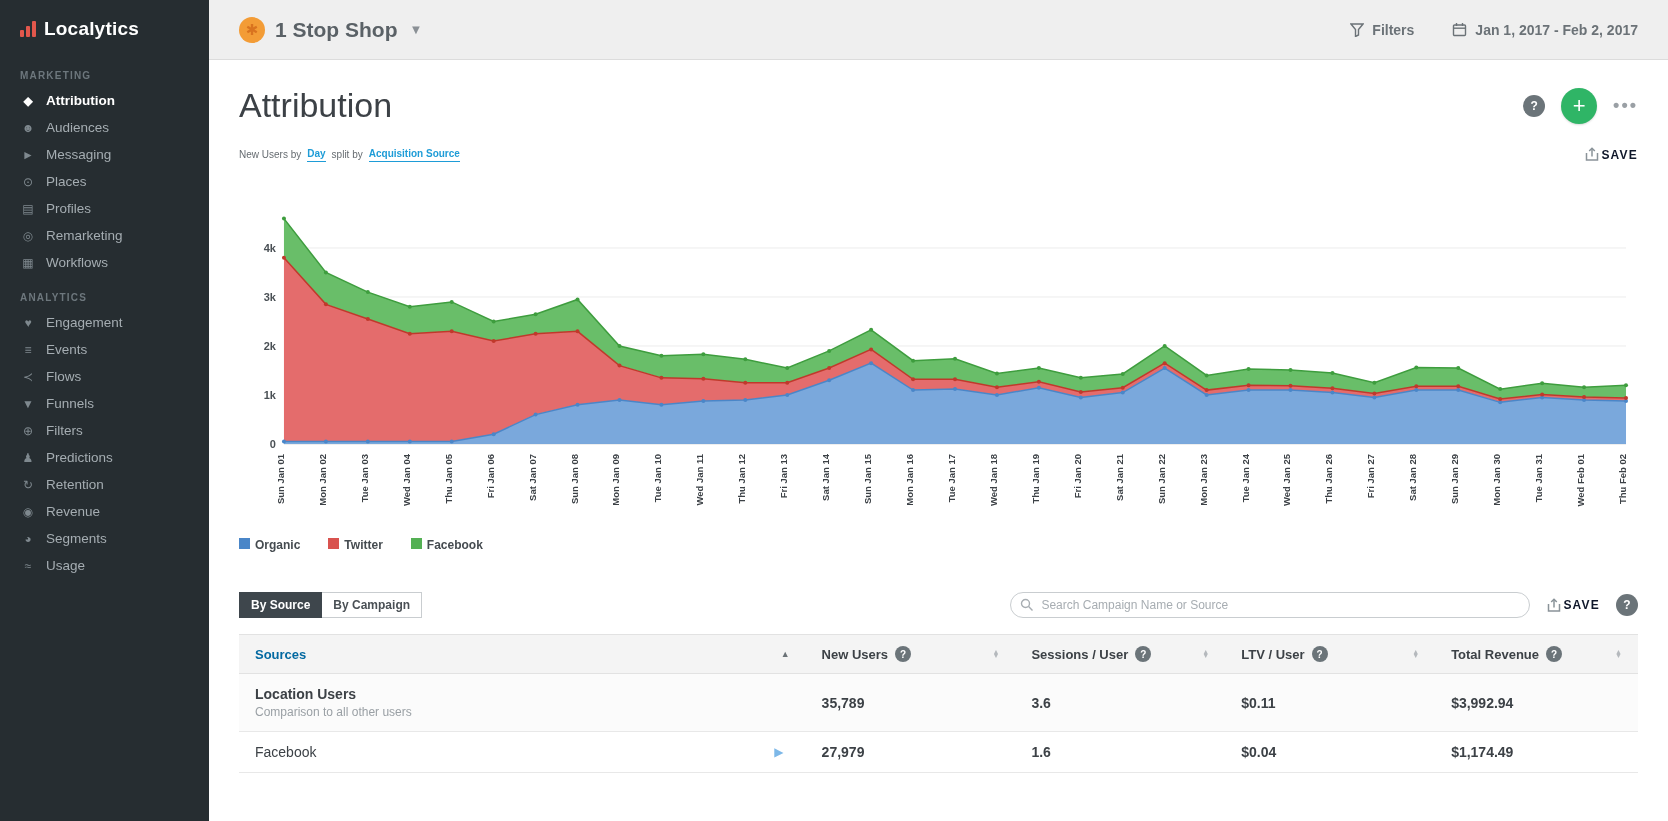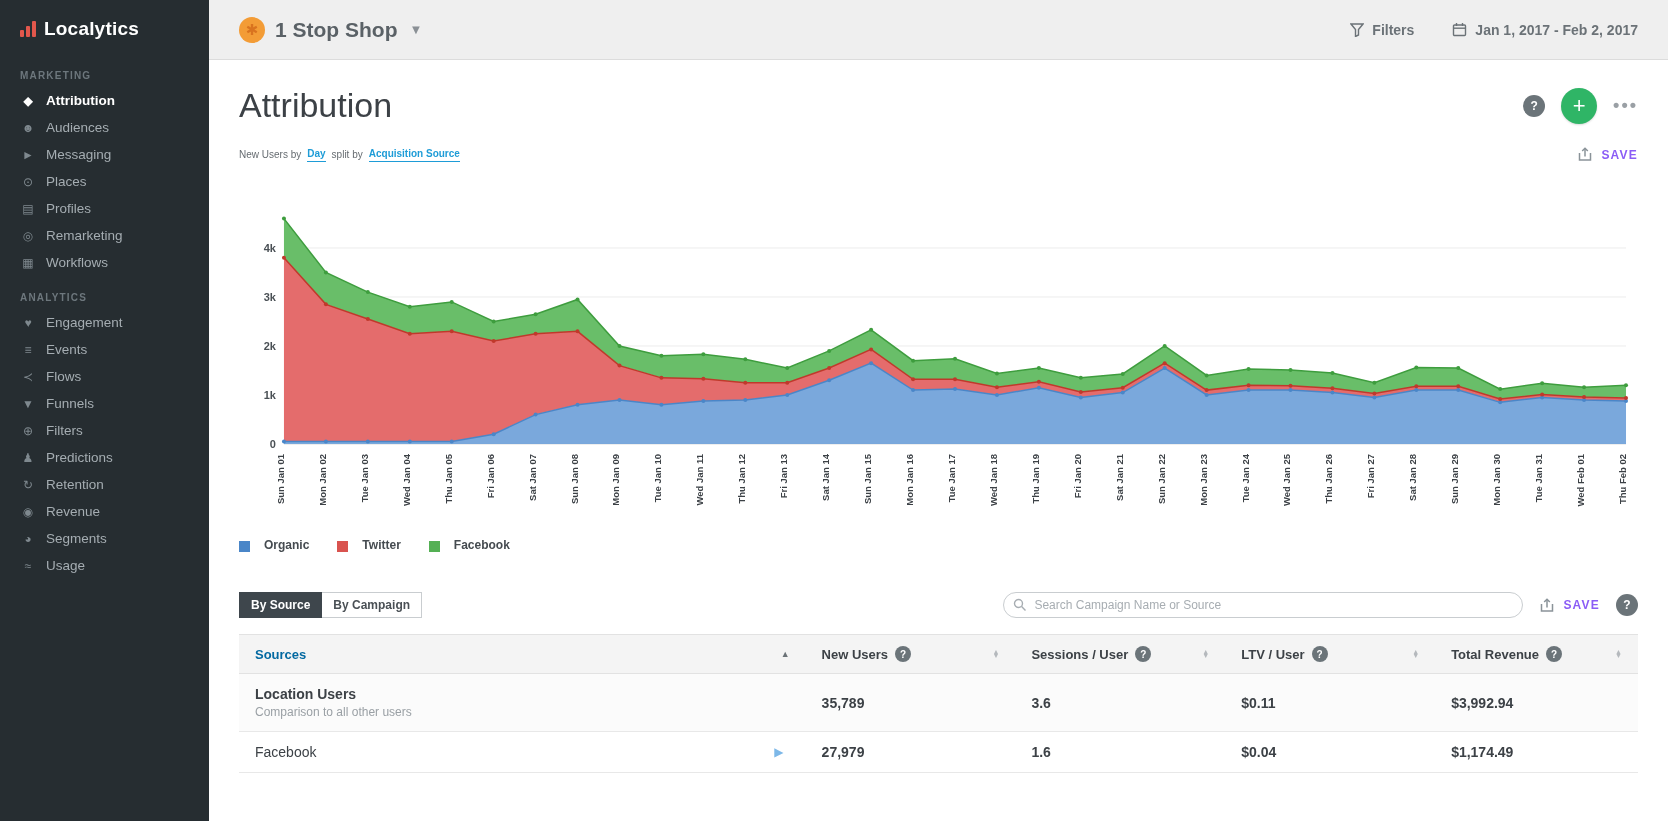--- a/index.html
+++ b/index.html
@@ -36,25 +36,25 @@
   .page-head { display:flex; align-items:center; justify-content:space-between; margin-top:26px; }
   .page-title { font-size:34px; font-weight:400; color:#3c4146; }
   .head-actions { display:flex; align-items:center; gap:16px; }
   .help-circle { width:22px; height:22px; border-radius:50%; background:#6b7479; color:#fff; font-size:12px; font-weight:700; display:inline-flex; align-items:center; justify-content:center; cursor:pointer; }
   .plus-btn { width:36px; height:36px; border-radius:50%; background:#2fb566; color:#fff; font-size:22px; font-weight:400; display:inline-flex; align-items:center; justify-content:center; cursor:pointer; box-shadow:0 1px 2px rgba(0,0,0,.15); }
   .more-btn { color:#9aa0a5; font-size:18px; font-weight:700; letter-spacing:2px; cursor:pointer; }
 
   .query-bar { display:flex; align-items:center; justify-content:space-between; margin-top:22px; }
   .query-left { display:flex; align-items:center; gap:6px; font-size:10px; color:#666c71; }
   .query-link { color:#1e9cd7; font-weight:700; border-bottom:1px solid #1e9cd7; padding-bottom:2px; cursor:pointer; }
-  .save-btn { display:flex; align-items:center; gap:7px; color:#8b5cf6; font-size:12px; font-weight:700; letter-spacing:1.2px; cursor:pointer; }
+  .save-btn { display:flex; align-items:center; color:#0f172a; font-size:12px; font-weight:700; letter-spacing:1.2px; cursor:pointer; }
 
   .chart-wrap { margin-top:22px; }
   .legend { display:flex; align-items:center; gap:28px; margin-top:10px; }
-  .legend-item { display:flex; align-items:flex-end; gap:14px; font-size:12px; font-weight:700; color:#454b50; }
+  .legend-item { display:flex; align-items:flex-start; gap:5px; font-size:12px; font-weight:700; color:#454b50; }
   .legend-swatch { width:11px; height:11px; display:inline-block; }
 
   .table-toolbar { display:flex; align-items:flex-start; margin-top:40px; }
   .tabs { display:flex; }
   .tab { font-size:12px; font-weight:700; padding:5px 11px; border:1px solid #c9cdd0; background:#fff; color:#4a5055; cursor:pointer; }
   .tab.active { background:#3e464c; border-color:#3e464c; color:#fff; }
   .tab + .tab { border-left:none; }
   .table-toolbar-right { margin-left:auto; display:flex; align-items:center; gap:16px; }
   .search-box { position:relative; }
   .search-box input { width:520px; height:26px; border:1px solid #c9cdd0; border-radius:13px; padding:0 12px 0 30px; font-size:12px; color:#555; outline:none; font-family:"Liberation Sans", sans-serif; }

